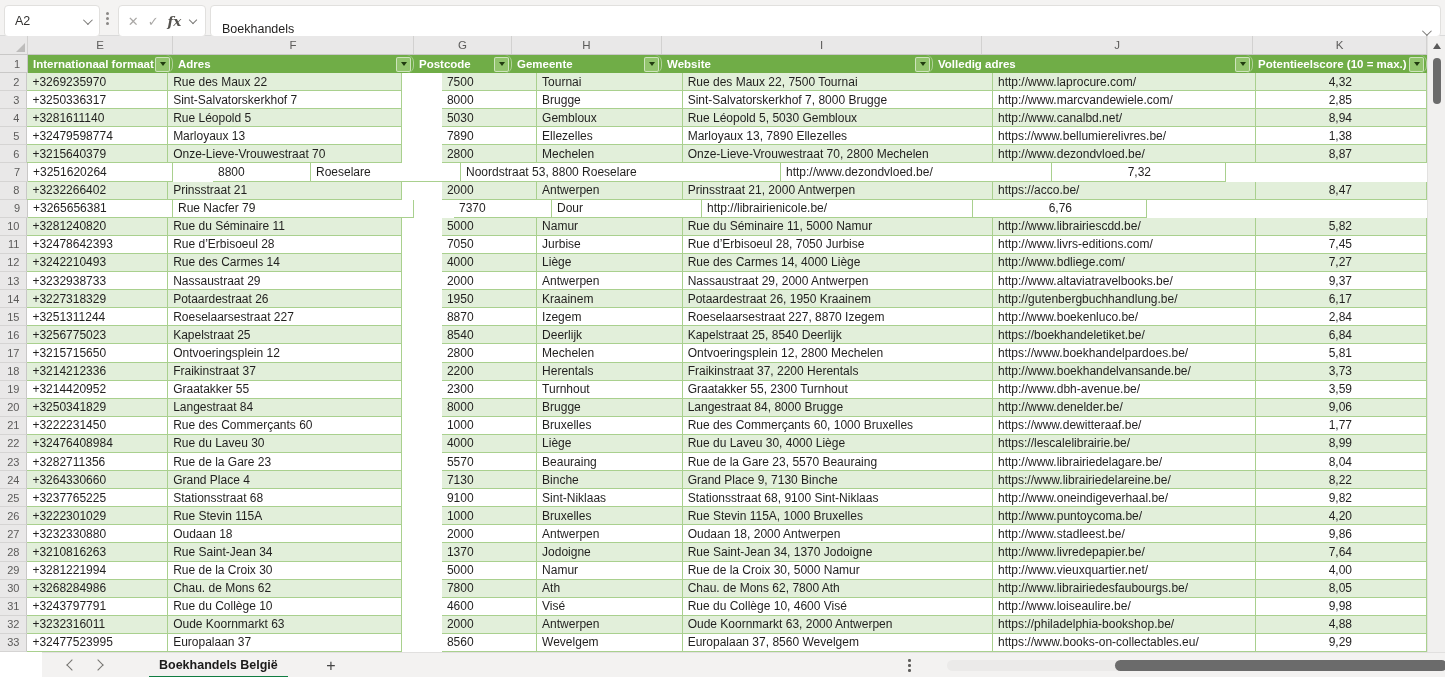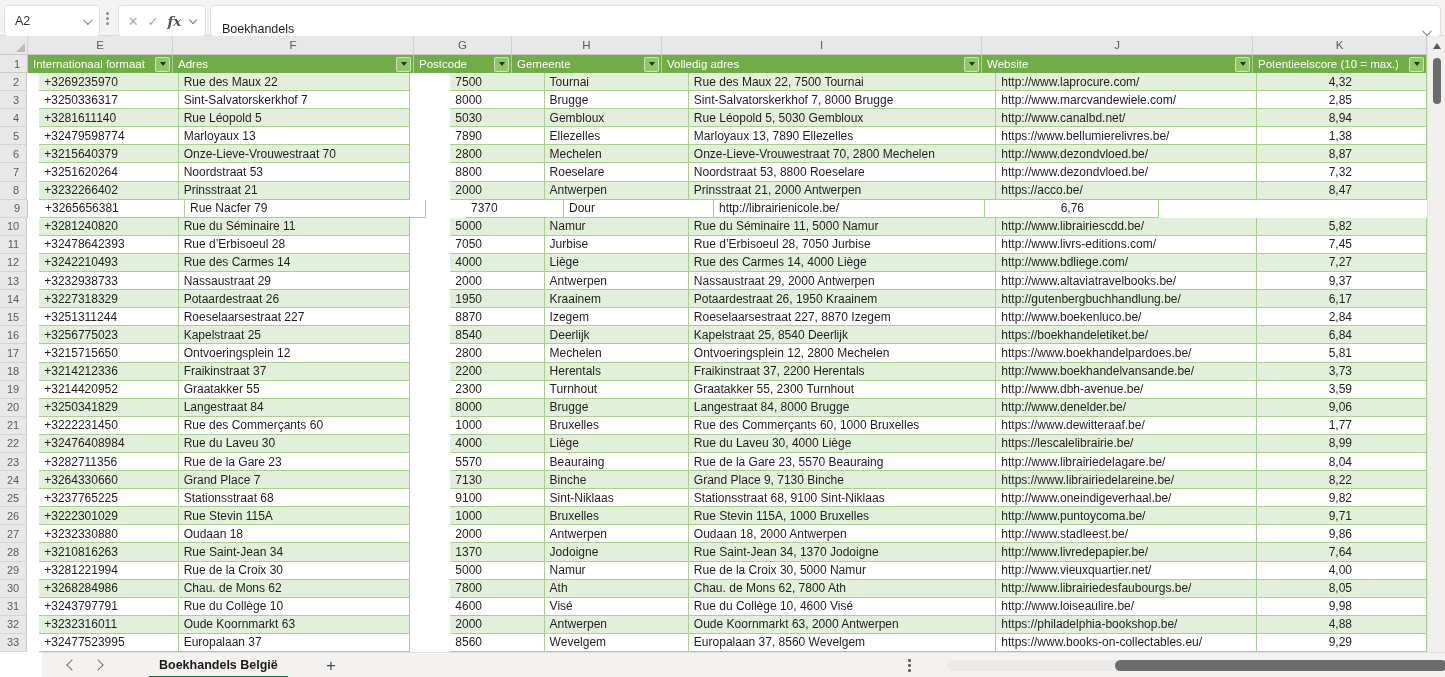--- a/index.html
+++ b/index.html
@@ -30,30 +30,30 @@
 
   .gridwrap { position:absolute; left:0; top:0; width:1427px; height:616px; overflow:hidden; }
 
   .lettersrow { display:flex; height:19px; background:#E9E8E8; border-bottom:1px solid #C9C8C7; color:#5C5B5A; font-size:11.5px; }
   .corner { width:28px; position:relative; border-right:1px solid #D2D1D0; }
   .corner .tri { position:absolute; right:2px; bottom:2px; width:0; height:0; border-bottom:9px solid #BDBCBB; border-left:9px solid transparent; }
   .colletter { display:flex; align-items:center; justify-content:center; border-right:1px solid #D2D1D0; }
 
   .headerrow { display:flex; height:18px; background:#70AD47; }
   .headerrow .gut { background:#E9E8E8; border-bottom:1px solid #C9C8C7; }
-  .hcell { position:relative; display:flex; align-items:center; padding-left:5px; color:#fff; font-weight:normal; font-size:11.5px; white-space:nowrap; overflow:hidden; border-right:1px solid rgba(255,255,255,.45); }
+  .hcell { position:relative; display:flex; align-items:center; padding-left:5px; color:#fff; font-weight:bold; font-size:11.5px; white-space:nowrap; overflow:hidden; border-right:1px solid rgba(255,255,255,.45);border-radius:7px; }
   .filterbtn { position:absolute; right:2px; top:1.5px; width:15px; height:15px; background:#92C46D; border:1px solid rgba(255,255,255,.55); border-radius:2px; display:flex; align-items:center; justify-content:center; cursor:pointer; }
   .filterbtn .fa { width:0; height:0; border-left:3.5px solid transparent; border-right:3.5px solid transparent; border-top:4.5px solid #203a0f; }
 
   .rows { display:flex; flex-direction:column; height:579px; }
   .row { display:flex; flex:1; background:#fff; }
   .row.band .cell { background:#E2EFDA; }
   .gut { width:28px; background:#E9E8E8; border-right:1px solid #C9C8C7; border-bottom:1px solid #D5D4D3; color:#5C5B5A; font-size:11px; display:flex; align-items:center; justify-content:flex-end; padding-right:7px; }
   .cell { display:flex; align-items:center; padding-left:5px; white-space:nowrap; overflow:hidden; font-size:12px; border-right:1px solid #A9D08E; border-bottom:1px solid #A9D08E; background:#fff; cursor:cell; }
-  .c0 { width:145px;margin-left:12px; } .c1 { width:241px; } .c2 { width:98px;margin-left:40px; } .c3 { width:150px; }
+  .c0 { width:145px; } .c1 { width:241px; } .c2 { width:98px;margin-left:40px; } .c3 { width:150px; }
   .c4 { width:320px; } .c5 { width:271px; } .c6 { width:174px; justify-content:flex-end; padding-right:74px; }
   .hc0 { width:145px; } .hc1 { width:241px; } .hc2 { width:98px; } .hc3 { width:150px; }
   .hc4 { width:320px; } .hc5 { width:271px; } .hc6 { width:174px; }
 
   
   .bottombar { position:relative; height:38px; background:#F3F2F1; border-top:1px solid #E1E0DF;margin-left:42px; }
   .navchev { position:absolute; top:8px; width:8px; height:8px; border-right:1.6px solid #757470; border-bottom:1.6px solid #757470; cursor:pointer; }
   .nav-prev { left:26px; transform:rotate(135deg); }
   .nav-next { left:52px; transform:rotate(-45deg); }
   .sheettab { position:absolute; left:107px; top:0; height:25px; padding:0 10px; display:flex; align-items:center; font-weight:bold; font-size:12.5px; color:#1b1a19; border-bottom:2.5px solid #107C41; cursor:pointer; }
@@ -126,28 +126,28 @@
             <span class="filterbtn">
               <span class="fa"></span>
             </span>
           </div>
           <div class="hcell hc3">
             <span>Gemeente</span>
             <span class="filterbtn">
               <span class="fa"></span>
             </span>
           </div>
+          <div class="hcell hc5">
+            <span>Website</span>
+            <span class="filterbtn">
+              <span class="fa"></span>
+            </span>
+          </div>
           <div class="hcell hc4">
             <span>Volledig adres</span>
-            <span class="filterbtn">
-              <span class="fa"></span>
-            </span>
-          </div>
-          <div class="hcell hc5">
-            <span>Website</span>
             <span class="filterbtn">
               <span class="fa"></span>
             </span>
           </div>
           <div class="hcell hc6">
             <span>Potentieelscore (10 = max.)</span>
             <span class="filterbtn">
               <span class="fa"></span>
             </span>
           </div>
@@ -199,21 +199,20 @@
             <div class="cell c1">Onze-Lieve-Vrouwestraat 70</div>
             <div class="cell c2">2800</div>
             <div class="cell c3">Mechelen</div>
             <div class="cell c4">Onze-Lieve-Vrouwestraat 70, 2800 Mechelen</div>
             <div class="cell c5">http://www.dezondvloed.be/</div>
             <div class="cell c6">8,87</div>
           </div>
           <div class="row">
             <div class="gut">7</div>
             <div class="cell c0">+3251620264</div>
-            <div class="cell c1">Noordstraat 53</div>
             <div class="cell c2">8800</div>
             <div class="cell c3">Roeselare</div>
             <div class="cell c4">Noordstraat 53, 8800 Roeselare</div>
             <div class="cell c5">http://www.dezondvloed.be/</div>
             <div class="cell c6">7,32</div>
           </div>
           <div class="row band">
             <div class="gut">8</div>
             <div class="cell c0">+3232266402</div>
             <div class="cell c1">Prinsstraat 21</div>
@@ -368,21 +367,21 @@
             <div class="cell c1">Rue de la Gare 23</div>
             <div class="cell c2">5570</div>
             <div class="cell c3">Beauraing</div>
             <div class="cell c4">Rue de la Gare 23, 5570 Beauraing</div>
             <div class="cell c5">http://www.librairiedelagare.be/</div>
             <div class="cell c6">8,04</div>
           </div>
           <div class="row band">
             <div class="gut">24</div>
             <div class="cell c0">+3264330660</div>
-            <div class="cell c1">Grand Place 7</div>
+            <div class="cell c1">Grand Place 4</div>
             <div class="cell c2">7130</div>
             <div class="cell c3">Binche</div>
             <div class="cell c4">Grand Place 9, 7130 Binche</div>
             <div class="cell c5">https://www.librairiedelareine.be/</div>
             <div class="cell c6">8,22</div>
           </div>
           <div class="row">
             <div class="gut">25</div>
             <div class="cell c0">+3237765225</div>
             <div class="cell c1">Stationsstraat 68</div>
@@ -393,21 +392,21 @@
             <div class="cell c6">9,82</div>
           </div>
           <div class="row band">
             <div class="gut">26</div>
             <div class="cell c0">+3222301029</div>
             <div class="cell c1">Rue Stevin 115A</div>
             <div class="cell c2">1000</div>
             <div class="cell c3">Bruxelles</div>
             <div class="cell c4">Rue Stevin 115A, 1000 Bruxelles</div>
             <div class="cell c5">http://www.puntoycoma.be/</div>
-            <div class="cell c6">9,71</div>
+            <div class="cell c6">4,20</div>
           </div>
           <div class="row">
             <div class="gut">27</div>
             <div class="cell c0">+3232330880</div>
             <div class="cell c1">Oudaan 18</div>
             <div class="cell c2">2000</div>
             <div class="cell c3">Antwerpen</div>
             <div class="cell c4">Oudaan 18, 2000 Antwerpen</div>
             <div class="cell c5">http://www.stadleest.be/</div>
             <div class="cell c6">9,86</div>

